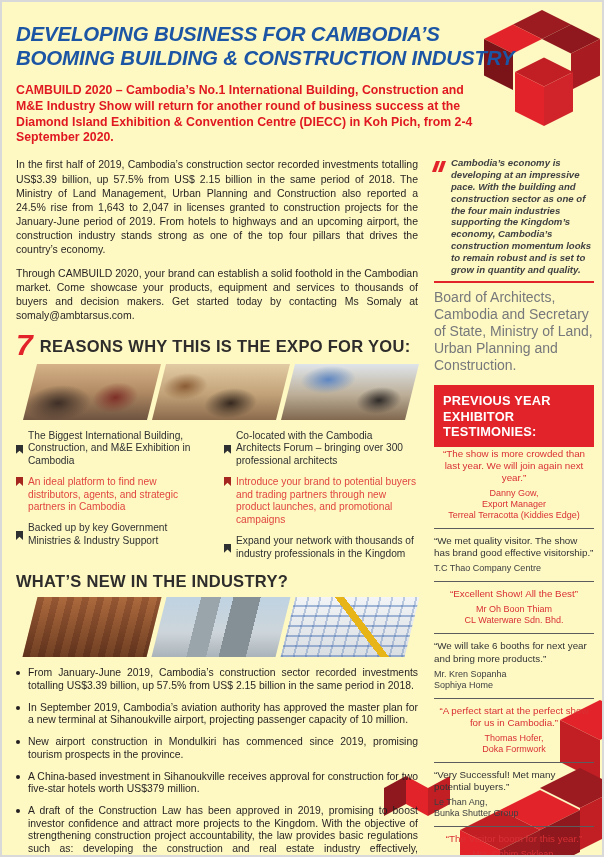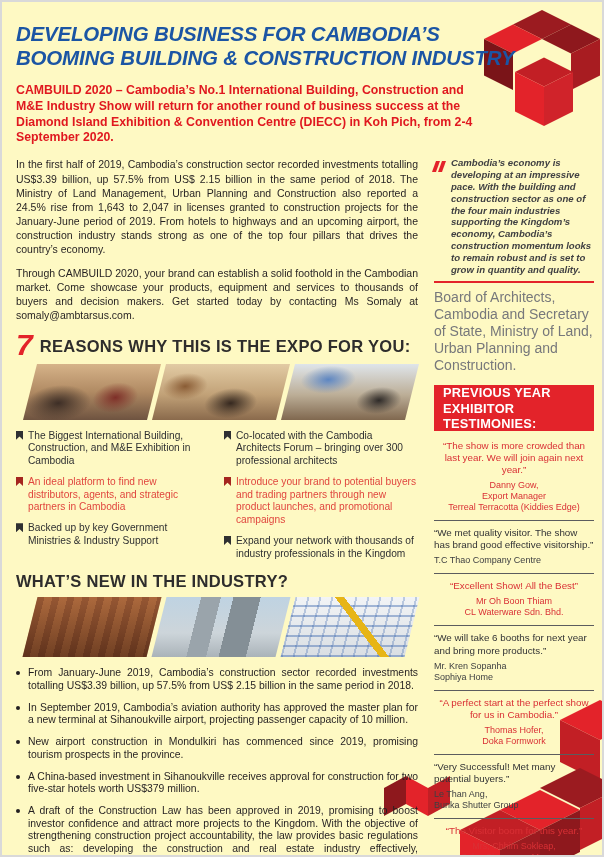--- a/index.html
+++ b/index.html
@@ -45,38 +45,38 @@
   .c3{background:linear-gradient(45deg, rgba(0,0,0,0) 0 54%, #e7b517 54% 59%, rgba(0,0,0,0) 59%),
       repeating-linear-gradient(0deg, rgba(44,91,168,0.40) 0 2px, rgba(0,0,0,0) 2px 10px),
       repeating-linear-gradient(90deg, rgba(44,91,168,0.28) 0 2px, rgba(0,0,0,0) 2px 12px),
       linear-gradient(180deg,#f2f4f6,#d9dee3);}
 
   .reason-cols{display:flex;gap:14px;margin:2px 0 4px;}
   .reason-col{flex:1;}
   .reason{display:flex;gap:5px;margin-bottom:8px;font-size:10.2px;line-height:1.25;}
   .flag{flex:none;width:7px;height:9px;margin-top:1px;
         clip-path:polygon(0 0,100% 0,100% 100%,50% 66%,0 100%);}
-  .reason.dark{color:#2f3032;} .reason.dark .flag{background:#2f3032;}
+  .reason.dark{color:#2f3032;align-items:center;} .reason.dark .flag{background:#2f3032;}
   .reason.red{color:#e0463e;}  .reason.red .flag{background:#a5251f;}
 
   .industry-list{margin-top:8px;}
   .industry-item{display:flex;gap:8px;font-size:10.4px;line-height:1.22;color:#231f20;margin:0 0 9px;}
   .industry-item .dot{flex:none;width:4px;height:4px;border-radius:50%;background:#231f20;margin-top:4px;}
   .industry-item .txt{text-align:justify;}
 
   .quote-block{display:flex;gap:5px;margin:0 0 6px;}
   .qmark{flex:none;padding-top:1px;white-space:nowrap;}
   .qbar{display:inline-block;width:4px;height:11px;background:#e3232a;transform:skewX(-20deg);margin-right:2px;}
   .quote-text{font-size:9.6px;line-height:1.23;font-weight:bold;font-style:italic;color:#404042;}
   .red-rule{border:0;border-top:2px solid #e3232a;margin:6px 0 6px;}
   .quote-attr{color:#d92a2e;font-weight:bold;font-style:italic;font-size:10.2px;line-height:1.25;margin-bottom:6px;}
   .quote-org{color:#77787b;font-size:14px;line-height:1.2;margin-bottom:12px;}
 
   .testimonial-header{background:#e3232a;color:#ffffff;font-weight:800;font-size:12.8px;line-height:1.18;
-                      padding:0 9px;margin-bottom:9px;letter-spacing:0.2px;}
+                      padding:8px 9px;margin-bottom:1px;letter-spacing:0.2px;}
   .t-quote{font-size:9.8px;line-height:1.24;margin-bottom:4px;}
   .t-attr{font-size:9px;line-height:1.22;}
   .testimonial.red .t-quote,.testimonial.red .t-attr{color:#d93035;text-align:center;}
   .testimonial.dark .t-quote{color:#323335;}
   .testimonial.dark .t-attr{color:#3f4042;}
   .t-divider{border:0;border-top:1px solid #5b5c5e;margin:7px 0 6px;}
 </style>
 </head>
 <body>
 

